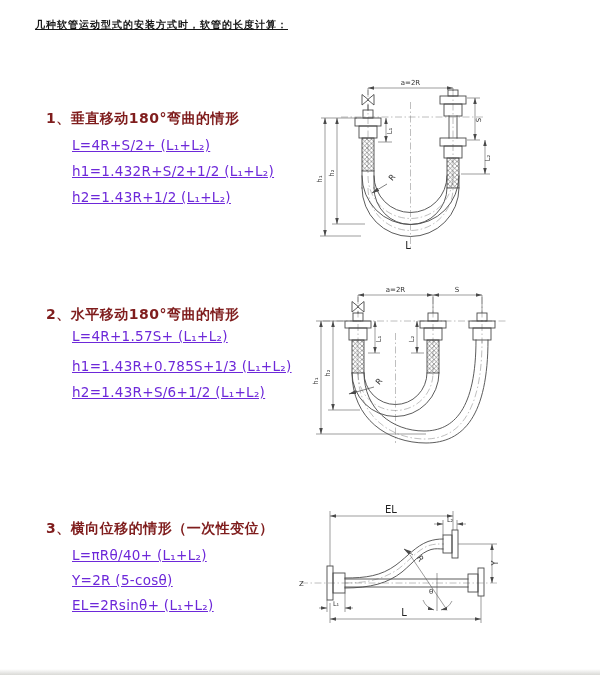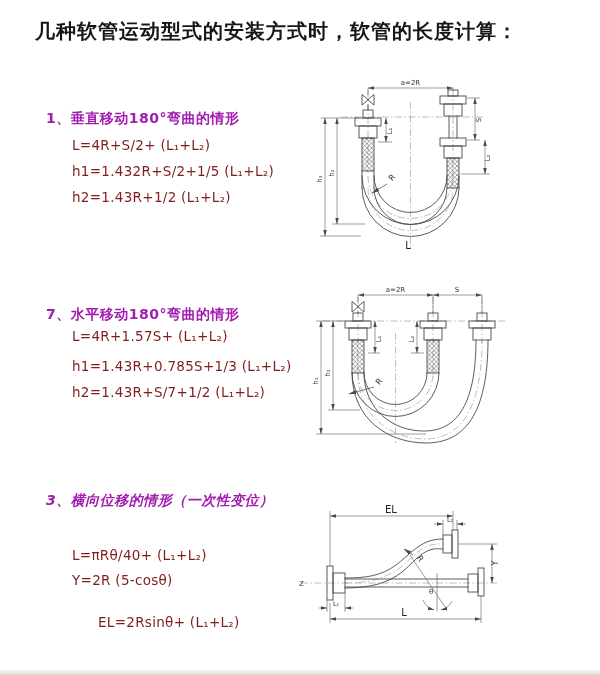--- a/index.html
+++ b/index.html
@@ -3,54 +3,54 @@
 <meta charset="utf-8">
 <style>
   html,body { margin:0; padding:0; }
   body {
     width:600px; height:675px; position:relative; overflow:hidden;
     background:#ffffff;
     font-family:"DejaVu Sans","Liberation Sans",sans-serif;
     color:#1b1b1b;
   }
   .abs { position:absolute; white-space:nowrap; }
-  .title { font-size:20px; font-weight:bold; letter-spacing:1px; color:#161616; }
-  .heading { font-size:14px; font-weight:bold; letter-spacing:0.5px; color:#a21caf; }
-  .formula { font-size:13.5px; color:#7f1d1d; letter-spacing:0.3px; }
+  .title { font-size:10px; font-weight:bold; letter-spacing:1px; color:#161616;text-decoration:underline; }
+  .heading { font-size:14px; font-weight:bold; letter-spacing:0.5px; color:#7f1d1d; }
+  .formula { font-size:13.5px; color:#6d28d9; letter-spacing:0.3px;text-decoration:underline; }
   svg { position:absolute; overflow:visible; }
   .ln  { stroke:#4a4a4a; stroke-width:0.9; fill:none; stroke-linecap:square; }
   .hr  { stroke:#4a4a4a; stroke-width:0.9; }
   .dm  { stroke:#5a5a5a; stroke-width:0.6; fill:none; }
   .ldr { stroke:#4a4a4a; stroke-width:0.7; fill:none; }
   .cl  { stroke:#8a8a8a; stroke-width:0.55; fill:none; stroke-dasharray:7 2.5 1.5 2.5; }
   svg text { fill:#333; font-size:7px; font-family:"DejaVu Sans","Liberation Sans",sans-serif; }
   svg text.big { font-size:10px; fill:#222; }
   svg text.med { font-size:8px; }
   .scan-edge { position:absolute; left:0; bottom:0; width:600px; height:6px;
                background:linear-gradient(#ffffff,#d9d9d6); }
 </style>
 </head>
 <body>
 
 <div class="abs title" style="left:35px; top:18px;">几种软管运动型式的安装方式时，软管的长度计算：</div>
 
 <div class="abs heading" style="left:46px; top:110px;">1、垂直移动180°弯曲的情形</div>
 <div class="abs formula" style="left:72px; top:137px;">L=4R+S/2+ (L₁+L₂)</div>
-<div class="abs formula" style="left:72px; top:163px;">h1=1.432R+S/2+1/5 (L₁+L₂)</div>
+<div class="abs formula" style="left:72px; top:163px;">h1=1.432R+S/2+1/2 (L₁+L₂)</div>
 <div class="abs formula" style="left:72px; top:189px;text-align:right;">h2=1.43R+1/2 (L₁+L₂)</div>
 
-<div class="abs heading" style="left:46px; top:306px;">7、水平移动180°弯曲的情形</div>
+<div class="abs heading" style="left:46px; top:306px;">2、水平移动180°弯曲的情形</div>
 <div class="abs formula" style="left:72px; top:328px;">L=4R+1.57S+ (L₁+L₂)</div>
 <div class="abs formula" style="left:72px; top:358px;">h1=1.43R+0.785S+1/3 (L₁+L₂)</div>
-<div class="abs formula" style="left:72px; top:384px;">h2=1.43R+S/7+1/2 (L₁+L₂)</div>
-
-<div class="abs heading" style="left:46px; top:492px;font-style:italic;">3、横向位移的情形（一次性变位）</div>
+<div class="abs formula" style="left:72px; top:384px;">h2=1.43R+S/6+1/2 (L₁+L₂)</div>
+
+<div class="abs heading" style="left:46px; top:520px;">3、横向位移的情形（一次性变位）</div>
 <div class="abs formula" style="left:72px; top:547px;">L=πRθ/40+ (L₁+L₂)</div>
 <div class="abs formula" style="left:72px; top:572px;">Y=2R (5-cosθ)</div>
-<div class="abs formula" style="left:72px; top:614px;margin-left:26px;">EL=2Rsinθ+ (L₁+L₂)</div>
+<div class="abs formula" style="left:72px; top:597px;">EL=2Rsinθ+ (L₁+L₂)</div>
 
 <svg style="left:313px; top:76px;" width="285" height="178" viewBox="0 0 285 178">
   <defs>
     <marker id="ar" viewBox="0 0 10 10" refX="9.5" refY="5" markerWidth="11" markerHeight="11" orient="auto-start-reverse">
       <path d="M0 2.2 L10 5 L0 7.8 Z" fill="#4a4a4a"></path>
     </marker>
     <pattern id="xh" width="4.5" height="4.5" patternUnits="userSpaceOnUse">
       <path d="M0 0 L4.5 4.5 M4.5 0 L0 4.5" stroke="#5a5a5a" stroke-width="0.55" fill="none"></path>
     </pattern>
   </defs>

